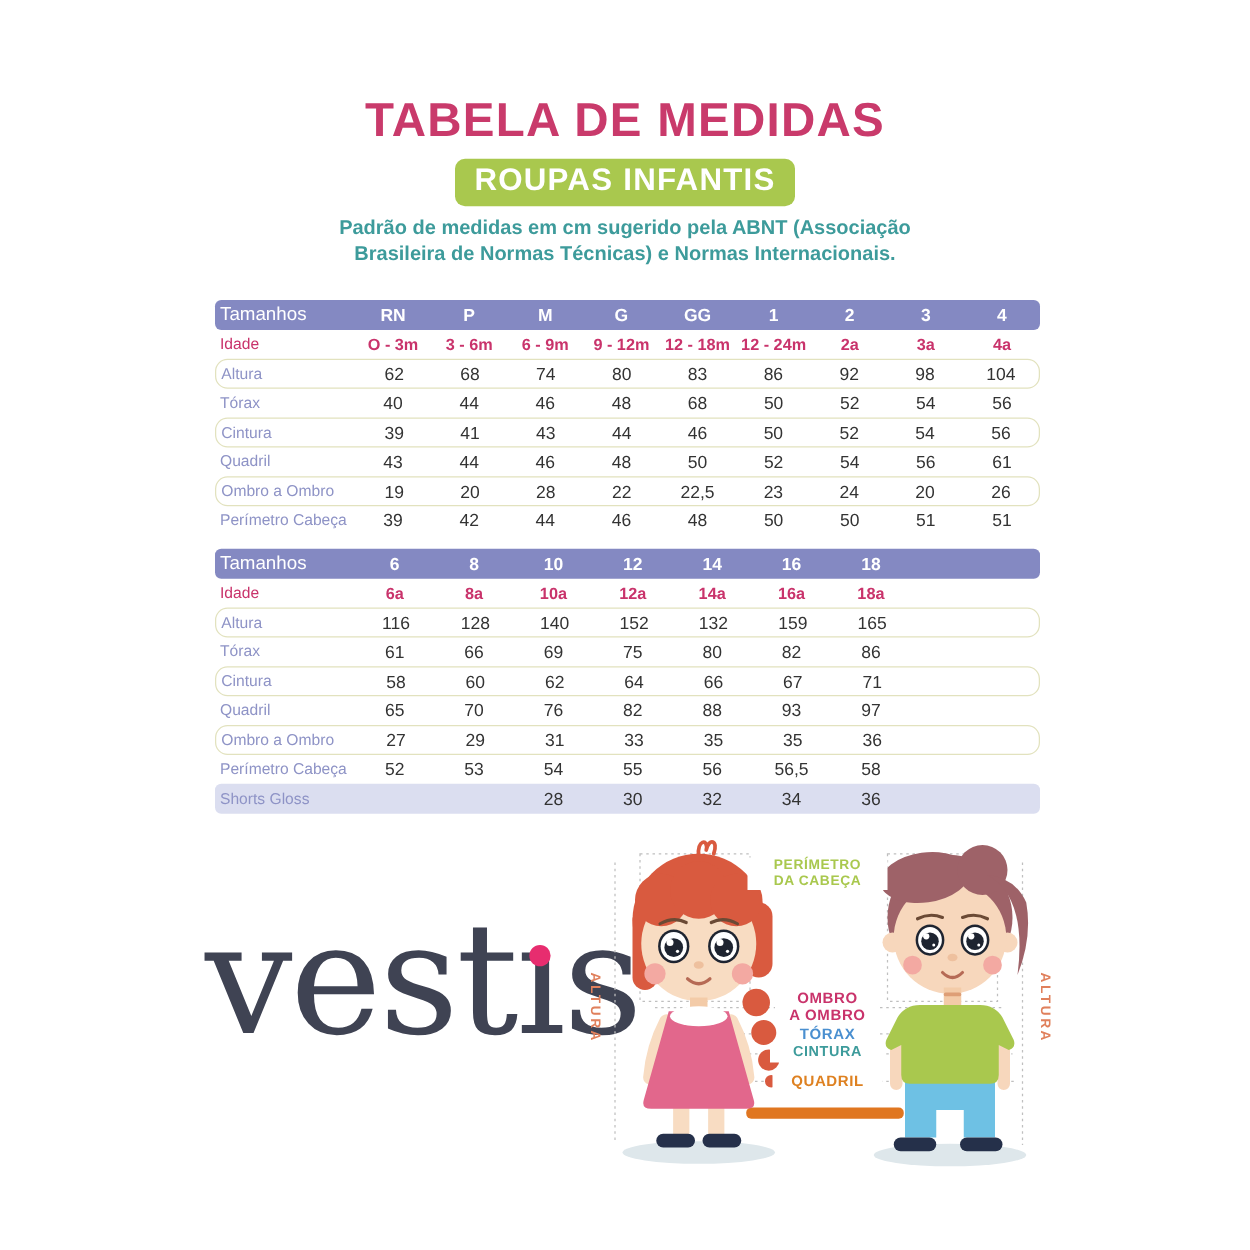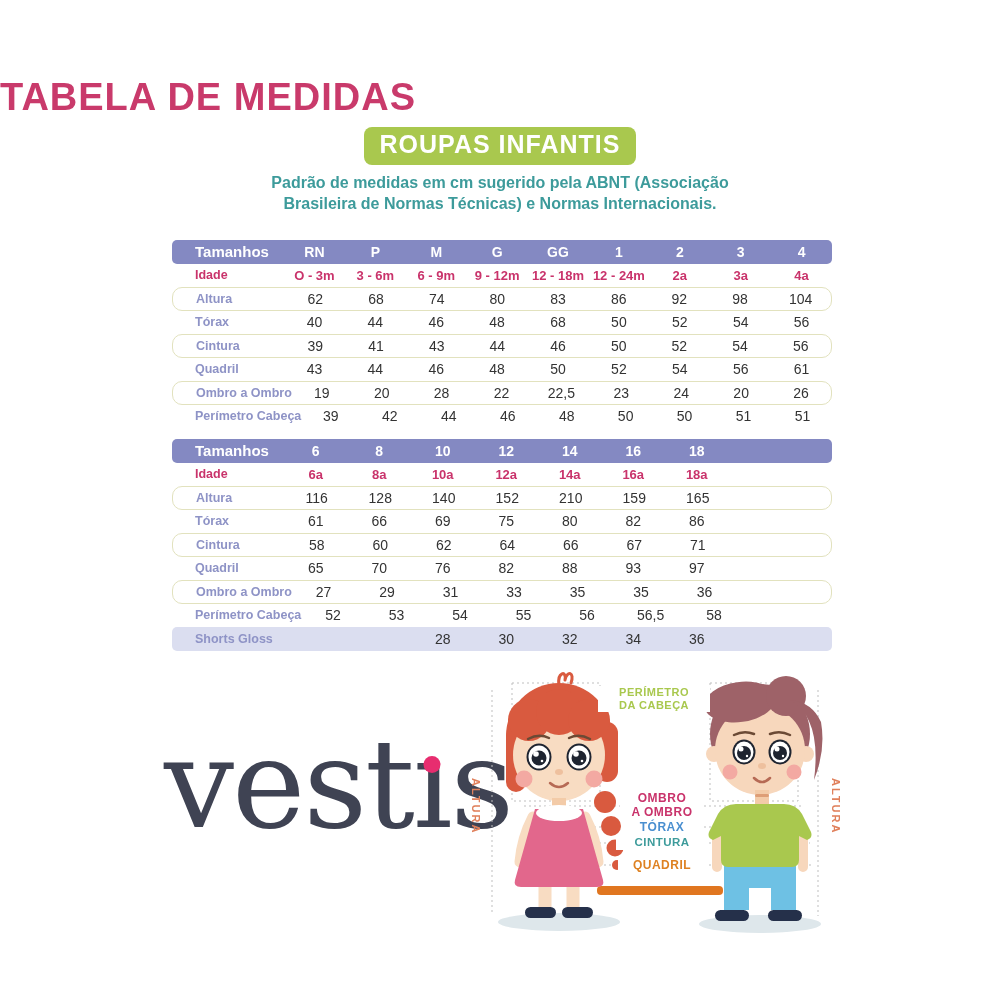--- a/index.html
+++ b/index.html
@@ -1,34 +1,34 @@
 <!DOCTYPE html>
 <html><head>
 <meta charset="utf-8">
 <style>
   html,body{margin:0;padding:0}
   body{width:1000px;height:1000px;position:relative;background:#fff;overflow:hidden;
        font-family:"Liberation Sans",sans-serif;}
 
   
-  .title{position:absolute;top:76px;left:0;width:1000px;text-align:left;
+  .title{position:absolute;top:76px;left:0;width:1000px;text-align:center;
          font-size:38px;font-weight:bold;color:#C93A6B;letter-spacing:1px}
   .badge-row{position:absolute;top:127px;left:0;width:1000px;text-align:center}
   .badge{display:inline-block;background:#A9C84E;color:#fff;font-weight:bold;
          font-size:25px;letter-spacing:1px;padding:3px 16px 6px;border-radius:8px}
   .subtitle{position:absolute;top:173px;left:0;width:1000px;text-align:center;
             font-size:16px;font-weight:bold;color:#3D9B9B;line-height:1.3;white-space:pre-line}
 
   
   .tables{position:absolute;top:240px;left:172px;width:660px}
   .stable + .stable{margin-top:11px}
   .trow{display:flex;align-items:center;height:23.5px;box-sizing:border-box}
   .thead{background:#8489C2;border-radius:5px;color:#fff}
-  .rlabel{flex:0 0 112px;padding-left:23px;box-sizing:border-box;font-size:12.5px;
-          font-weight:bold;color:#8E93C6;white-space:nowrap}
+  .rlabel{flex:0 0 112px;padding-left:4px;box-sizing:border-box;font-size:12.5px;
+          font-weight:normal;color:#8E93C6;white-space:nowrap}
   .thead .rlabel{color:#fff;font-size:15px}
   .cell{flex:1 1 0;text-align:center;font-size:14px;color:#333}
   .thead .cell{color:#fff;font-weight:bold}
   .filler{flex:1 1 auto}
   .stable[data-table="1"] .cell{flex:0 0 63.5px}
   .idade .rlabel{color:#C9336B}
   .idade .cell{color:#C9336B;font-weight:bold;font-size:13px}
   .boxed{border:1.5px solid #E2E2BE;border-radius:10px}
   .highlight{background:#DBDEF0;border-radius:5px}
 
@@ -185,21 +185,21 @@
         <div class="cell">16a</div>
         <div class="cell">18a</div>
         <div class="filler"></div>
       </div>
       <div class="trow boxed">
         <div class="rlabel">Altura</div>
         <div class="cell">116</div>
         <div class="cell">128</div>
         <div class="cell">140</div>
         <div class="cell">152</div>
-        <div class="cell">210</div>
+        <div class="cell">132</div>
         <div class="cell">159</div>
         <div class="cell">165</div>
         <div class="filler"></div>
       </div>
       <div class="trow plain">
         <div class="rlabel">Tórax</div>
         <div class="cell">61</div>
         <div class="cell">66</div>
         <div class="cell">69</div>
         <div class="cell">75</div>

